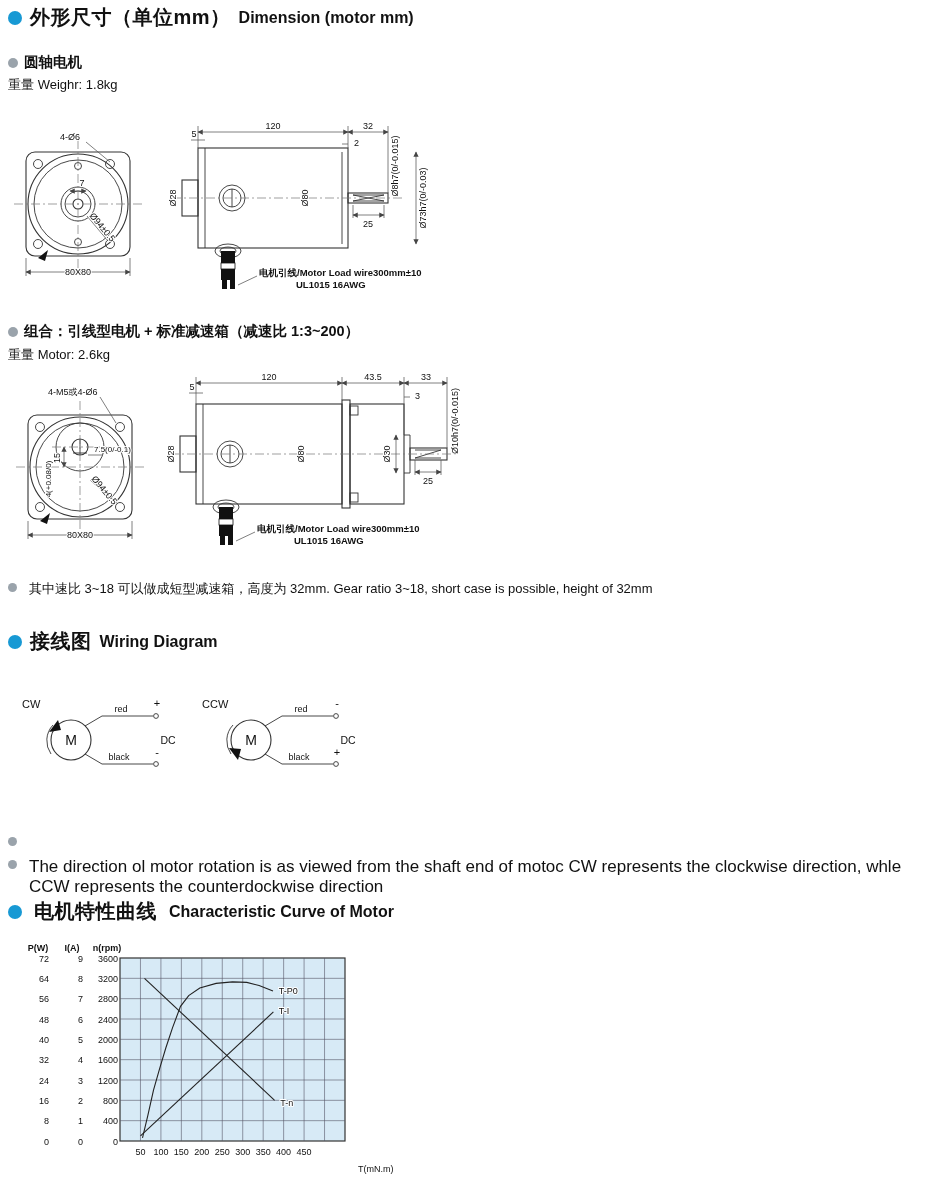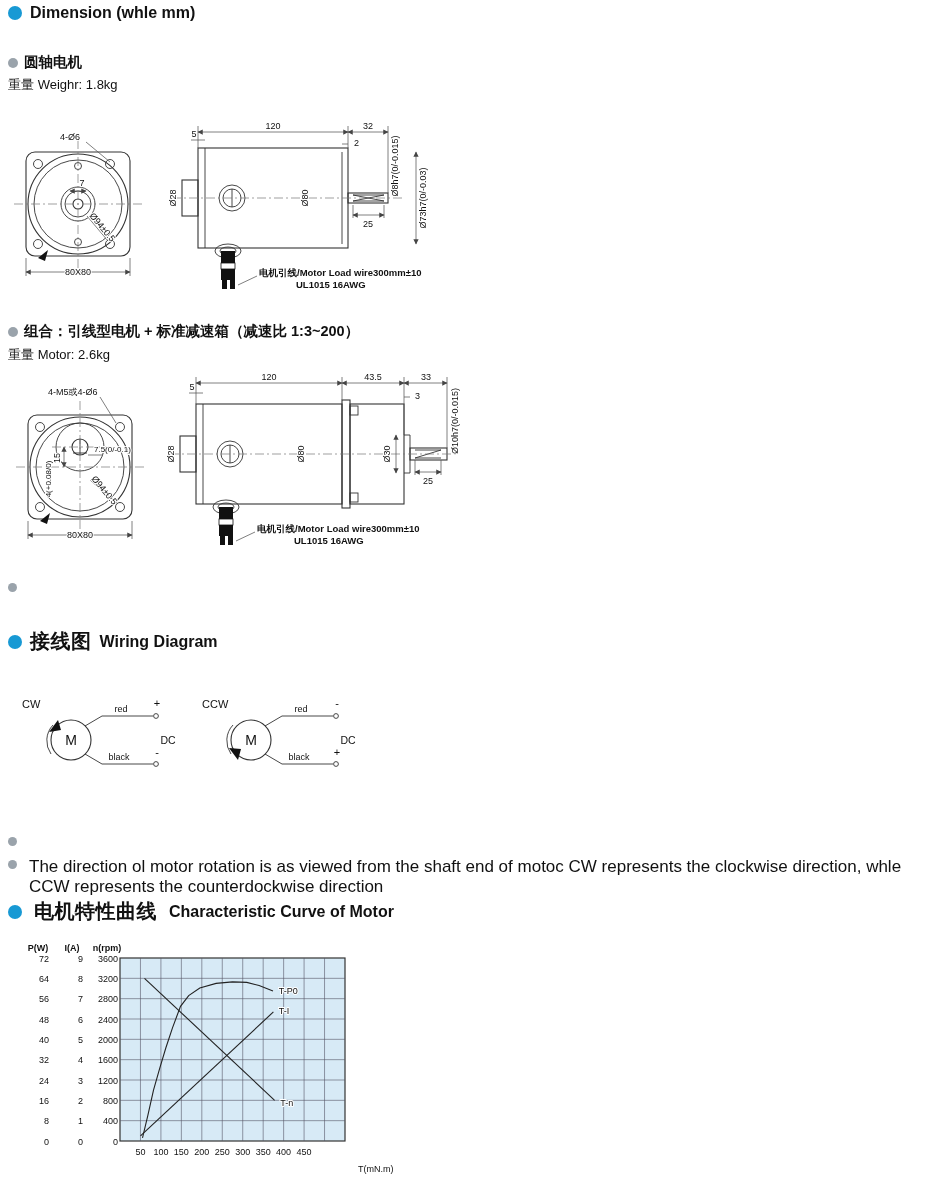--- a/index.html
+++ b/index.html
@@ -26,21 +26,22 @@
   .dim{stroke:#555;stroke-width:.75;fill:none;}
   .cl{stroke:#777;stroke-width:.7;stroke-dasharray:9 3 2 3;fill:none;}
   .blk{fill:#111;stroke:none;}
   .wire-lbl{font-weight:bold;font-size:9.5px;}
 </style>
 </head>
 <body>
 
 <div class="abs hdr" style="left:8px;top:4px;">
   <span class="dot-blue"></span>
-  <span class="en">Dimension (whle mm)</span>
+  <span class="cn">外形尺寸（单位mm）</span>
+  <span class="en">Dimension (motor mm)</span>
 </div>
 
 <div class="abs sub" style="left:8px;top:53px;">
   <span class="dot-gray"></span>
   <span class="cn">圆轴电机</span>
 </div>
 <div class="abs weight" style="left:8px;top:76px;">
   <span>重量</span>
   <span>Weighr: 1.8kg</span>
 </div>
@@ -256,20 +257,24 @@
     <line class="dim" x1="240" y1="66" x2="240" y2="104" marker-start="url(#m4)" marker-end="url(#m4)"></line>
     <text x="234" y="85" transform="rotate(-90 234 85)" text-anchor="middle">Ø30</text>
     <text x="302" y="52" transform="rotate(-90 302 52)" text-anchor="middle">Ø10h7(0/-0.015)</text>
   </g>
   <text class="wire-lbl" x="101" y="163" text-anchor="start">电机引线/Motor Load wire300mm±10</text>
   <text class="wire-lbl" x="138" y="175" text-anchor="start">UL1015 16AWG</text>
 </svg>
 
 <div class="abs note" style="left:8px;top:580px;width:900px;">
   <span class="dot-gray-sm"></span>
+  <span>
+    <span>其中速比 3~18 可以做成短型减速箱，高度为 32mm.</span>
+    <span>Gear ratio 3~18, short case is possible, height of 32mm</span>
+  </span>
 </div>
 
 <div class="abs hdr" style="left:8px;top:628px;">
   <span class="dot-blue"></span>
   <span class="cn">接线图</span>
   <span class="en">Wiring Diagram</span>
 </div>
 
 <svg class="abs" style="left:16px;top:692px;" width="170" height="92" viewBox="0 0 170 92">
   <text x="6" y="16" style="font-size:11px">CW</text>

